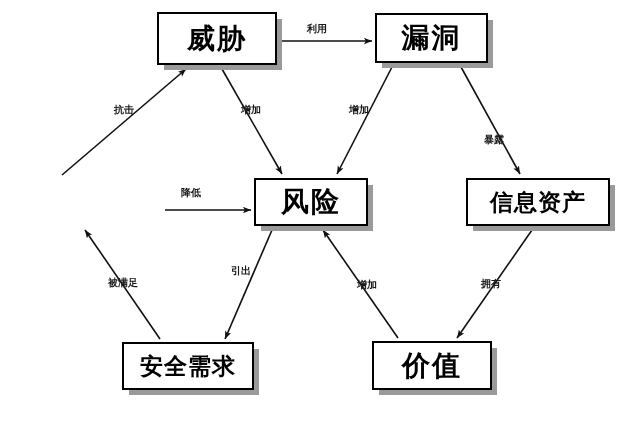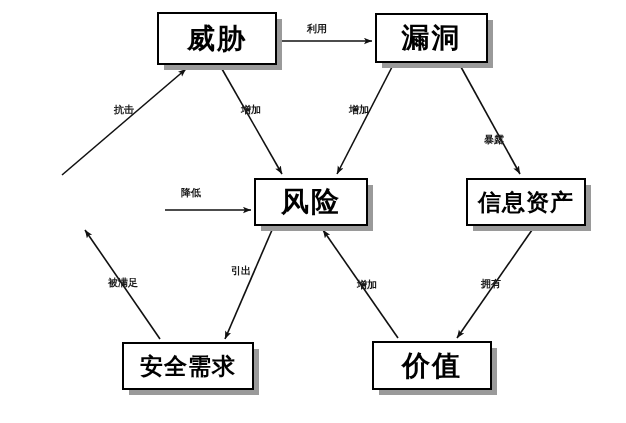--- a/index.html
+++ b/index.html
@@ -99,21 +99,21 @@
 
   <div class="node" style="left:375px; top:13px; width:113px; height:50px;">
     <span class="node-label">漏洞</span>
   </div>
 
 
   <div class="node" style="left:254px; top:178px; width:114px; height:48px;">
     <span class="node-label">风险</span>
   </div>
 
-  <div class="node" style="left:466px; top:178px; width:120px; height:48px;">
+  <div class="node" style="left:466px; top:178px; width:144px; height:48px;">
     <span class="node-label small">信息资产</span>
   </div>
 
   <div class="node" style="left:122px; top:342px; width:132px; height:48px;">
     <span class="node-label small">安全需求</span>
   </div>
 
   <div class="node" style="left:372px; top:341px; width:120px; height:49px;">
     <span class="node-label">价值</span>
   </div>

